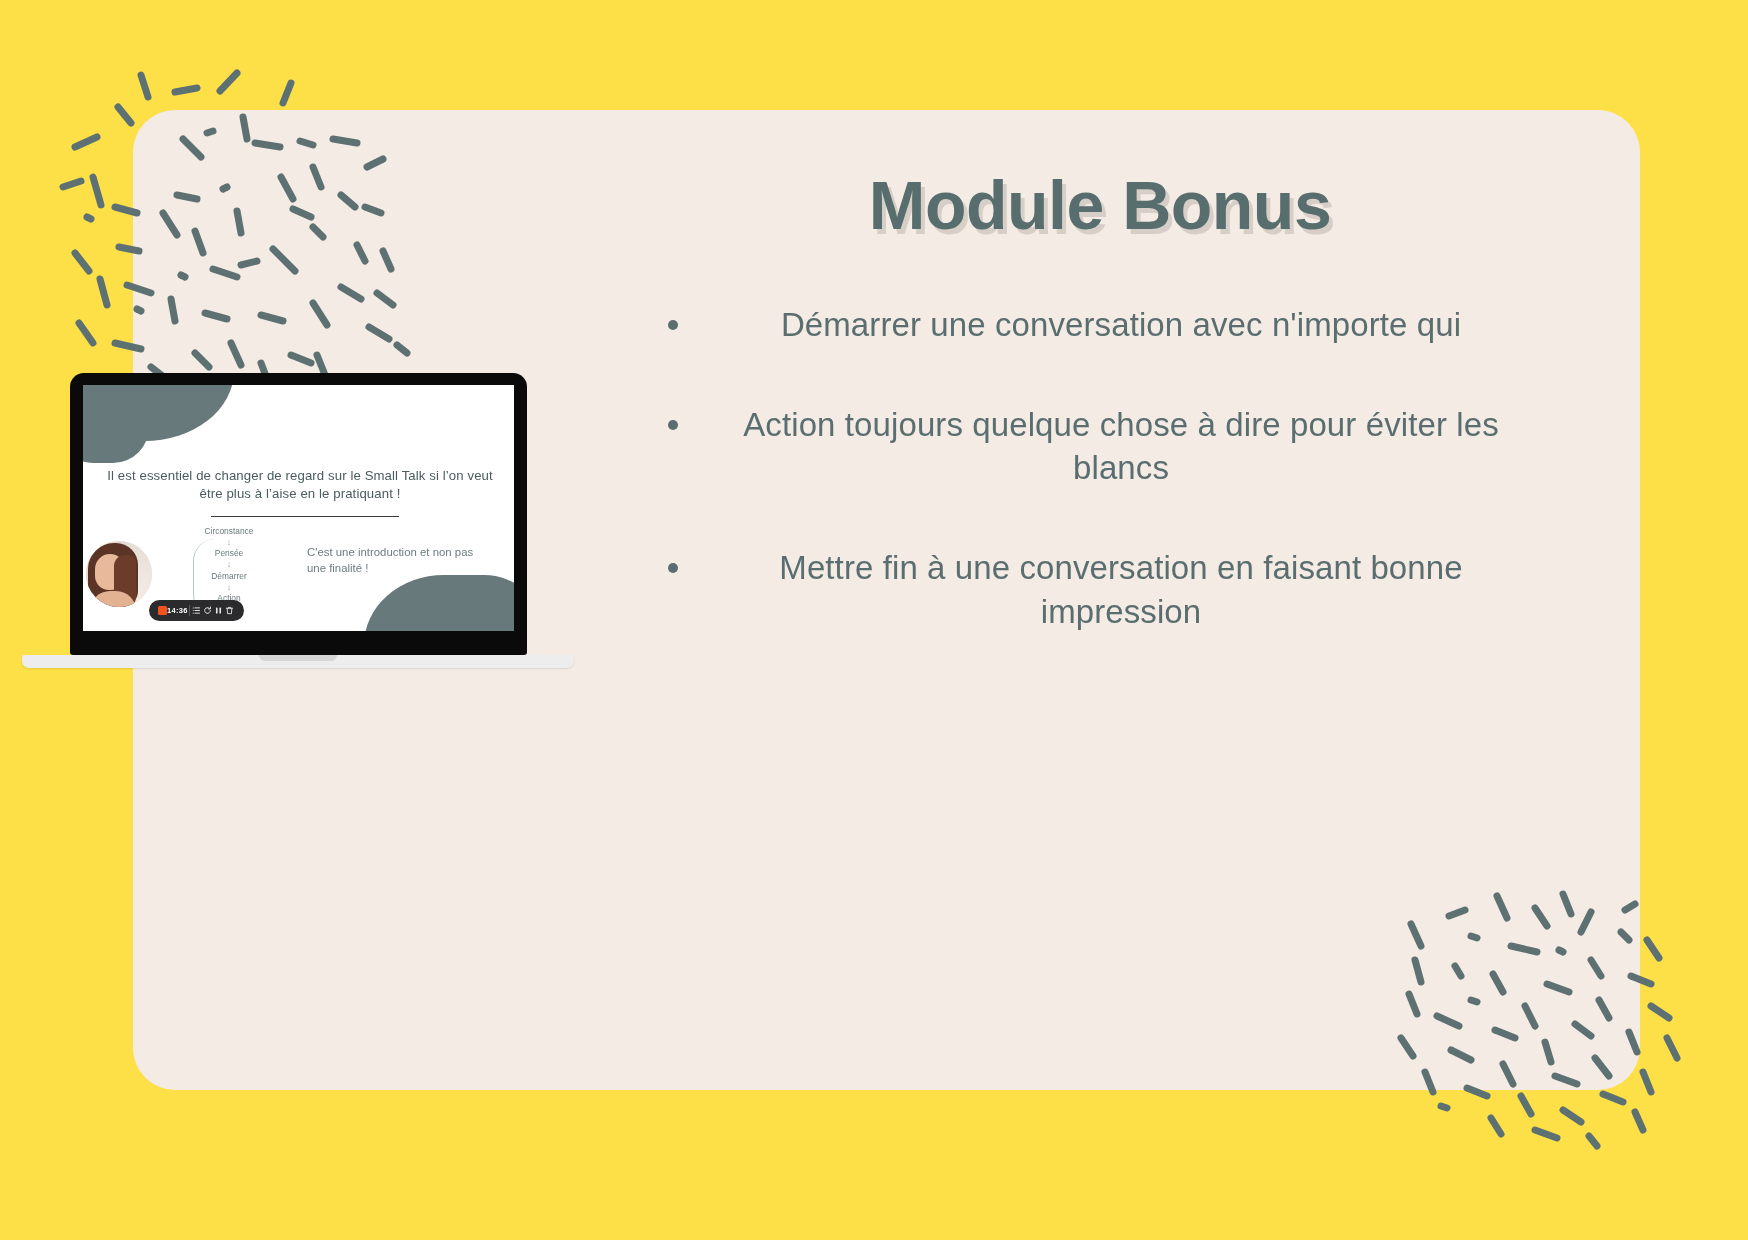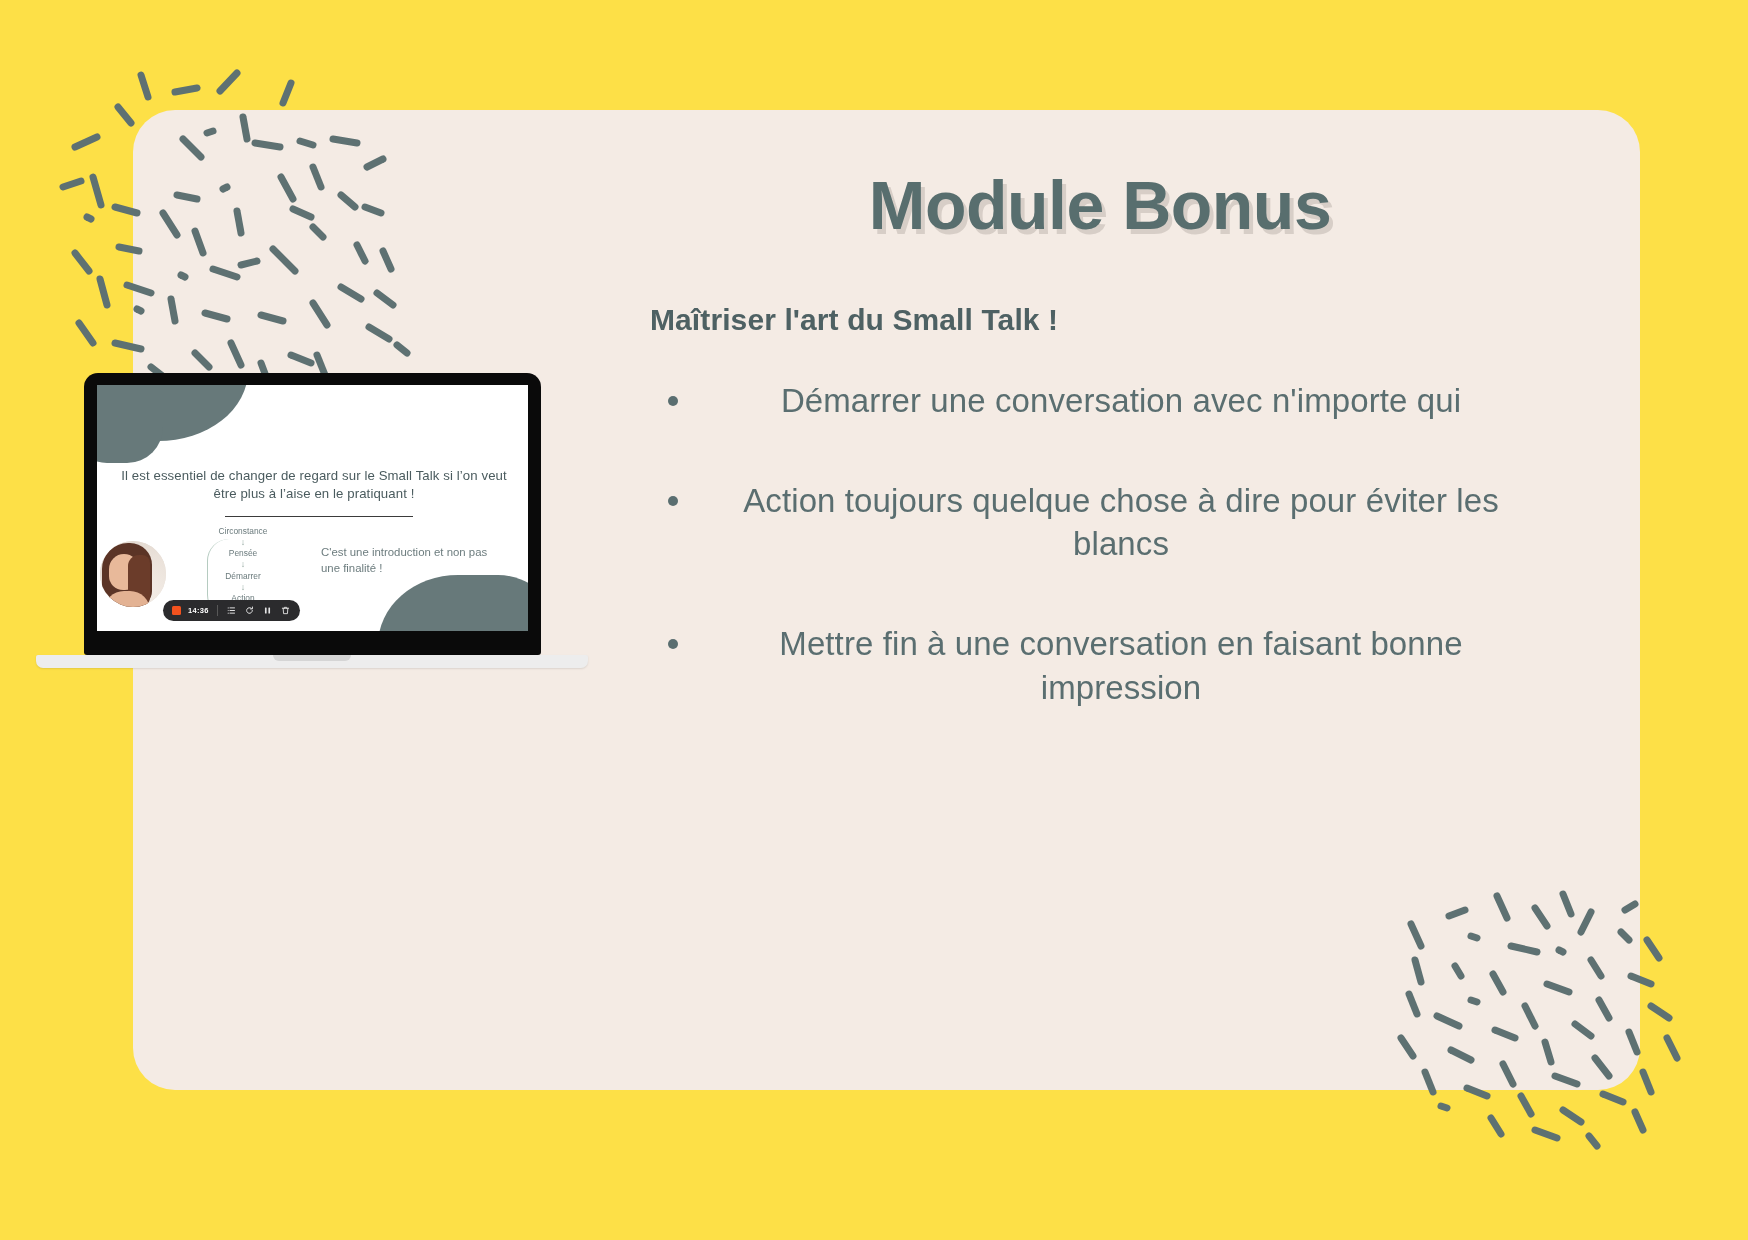--- a/index.html
+++ b/index.html
@@ -96,21 +96,21 @@
     top: 17px;
     width: 10px;
     height: 10px;
     border-radius: 50%;
     background: #5A6E70;
   }
 
   
   .laptop {
     position: absolute;
-    left: 36px;
+    left: 22px;
     top: 373px;
     width: 552px;
     height: 322px;
   }
 
   .laptop-lid {
     position: absolute;
     left: 48px;
     top: 0;
     width: 457px;
@@ -279,21 +279,20 @@
   .rec-toolbar {
     position: absolute;
     left: 66px;
     bottom: 10px;
     height: 21px;
     padding: 0 9px;
     background: #2B2B2D;
     border-radius: 11px;
     display: flex;
     align-items: center;
-    gap: 7px;
     text-align: center;
   }
   .rec-stop {
     width: 9px;
     height: 9px;
     background: #F2521E;
     border-radius: 1.5px;
   }
   .rec-time {
     font-family: "Liberation Sans", sans-serif;
@@ -456,21 +455,20 @@
         <path d="M106 238 L116 254"></path>
         <path d="M250 232 L258 250"></path>
         <path d="M150 250 L172 258"></path>
         <path d="M204 256 L212 266"></path>
       </g>
     </svg>
   </div>
 
   <div class="content">
     <h1 class="title">Module Bonus</h1>
-    <h2 class="subtitle">Maîtriser l'art du Small Talk !</h2>
     <ul class="bullets">
       <li class="bullet">Démarrer une conversation avec n'importe qui</li>
       <li class="bullet">Action toujours quelque chose à dire pour éviter les blancs</li>
       <li class="bullet">Mettre fin à une conversation en faisant bonne impression</li>
     </ul>
   </div>
 
   <div class="laptop">
     <div class="laptop-lid">
       <div class="laptop-screen">

